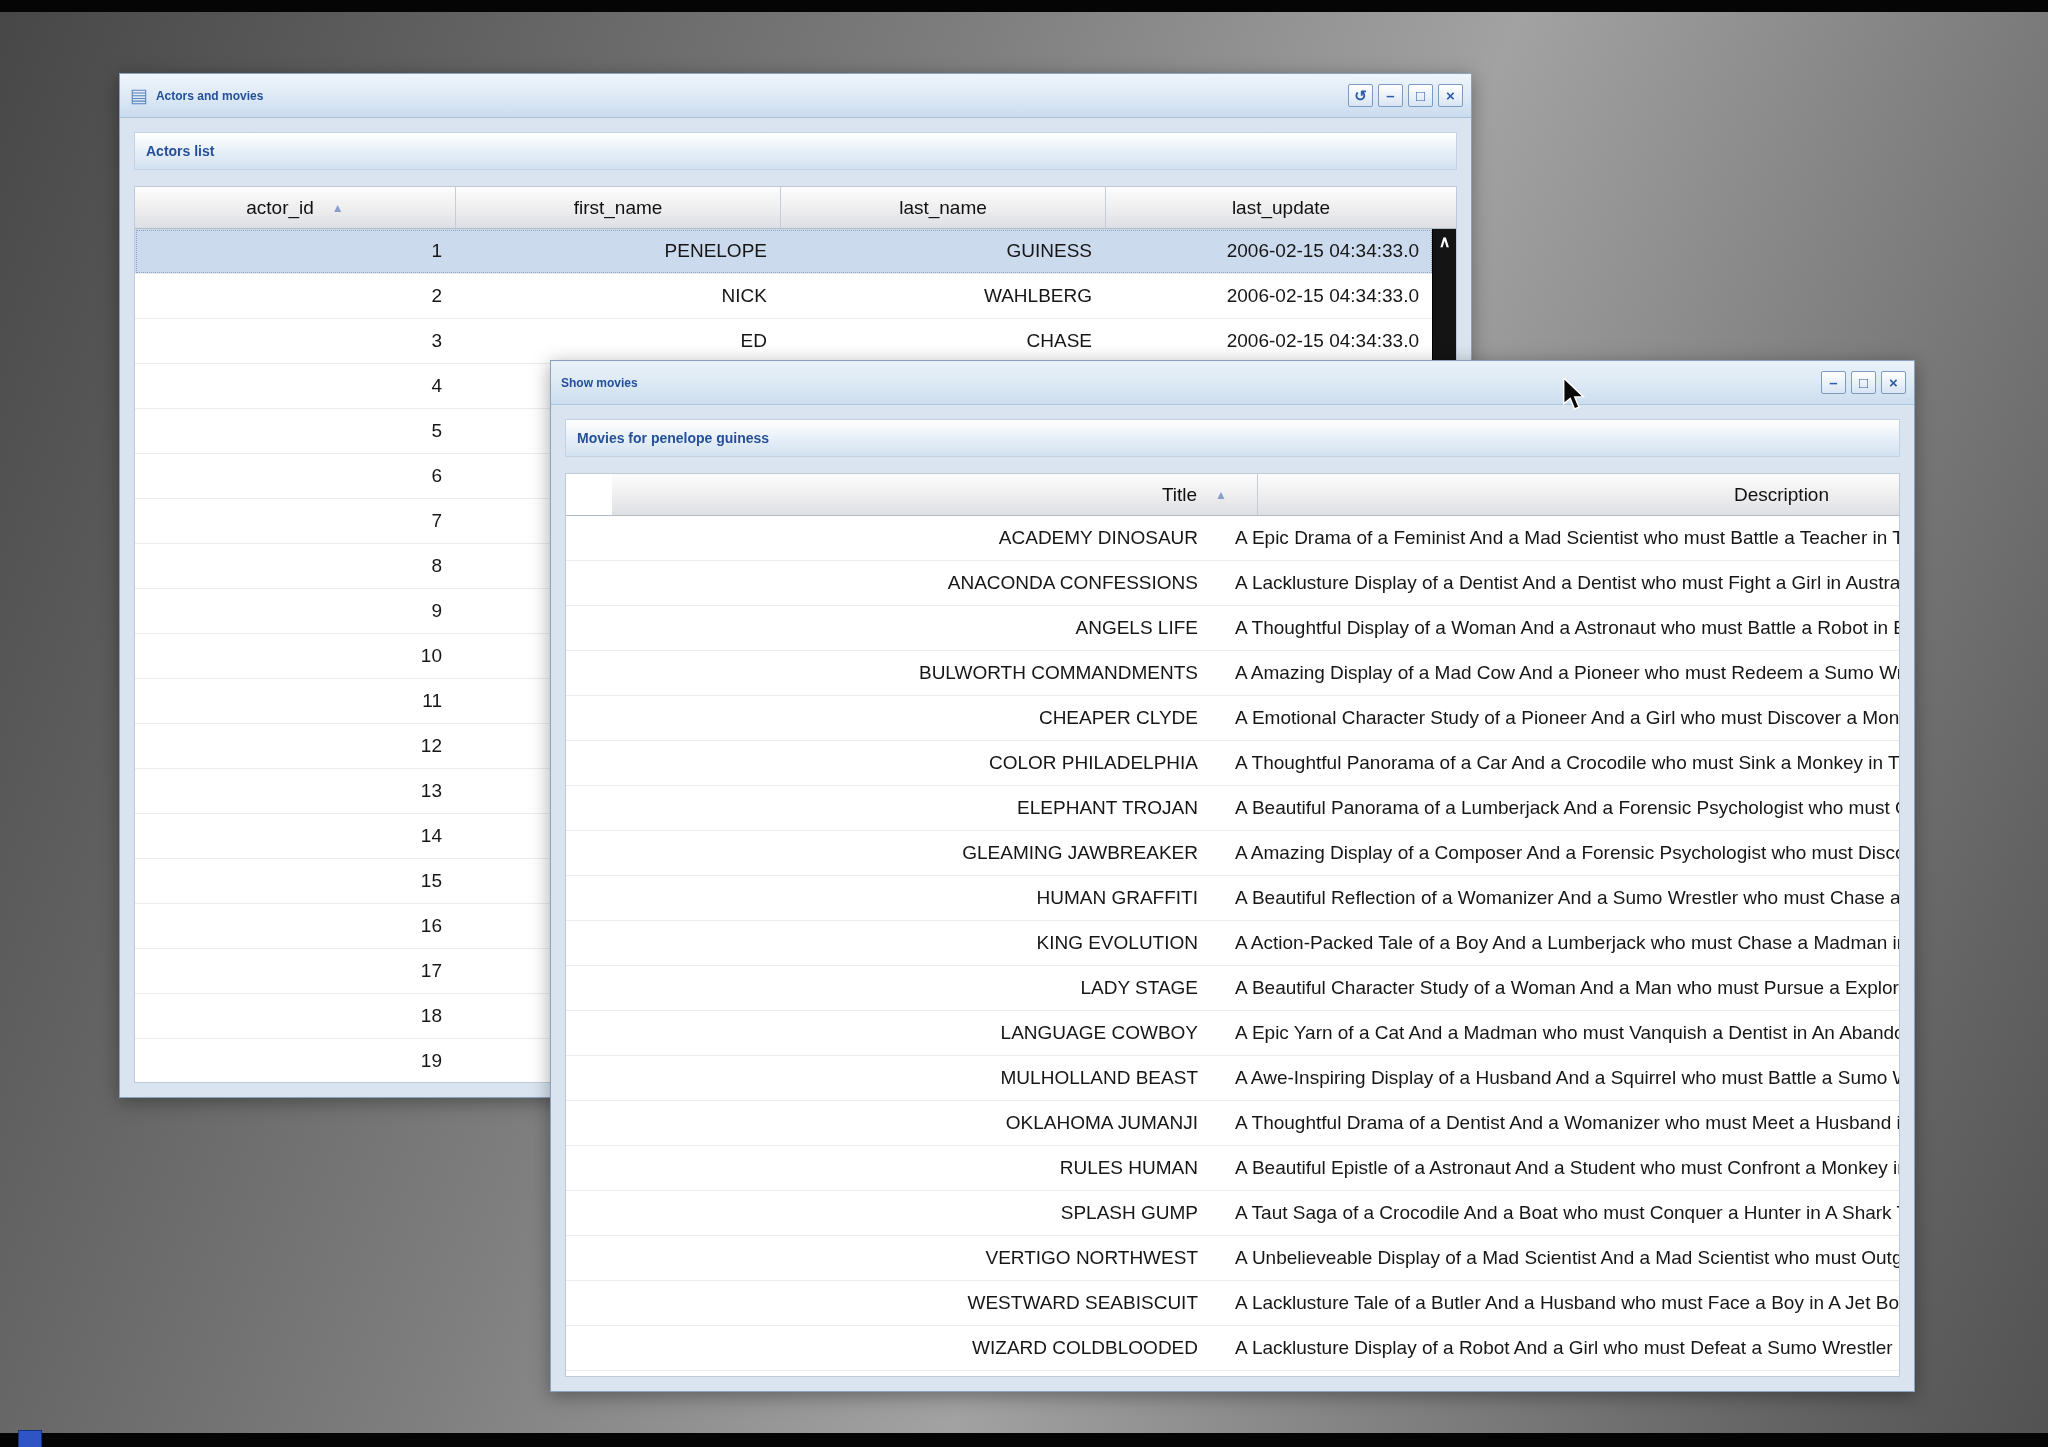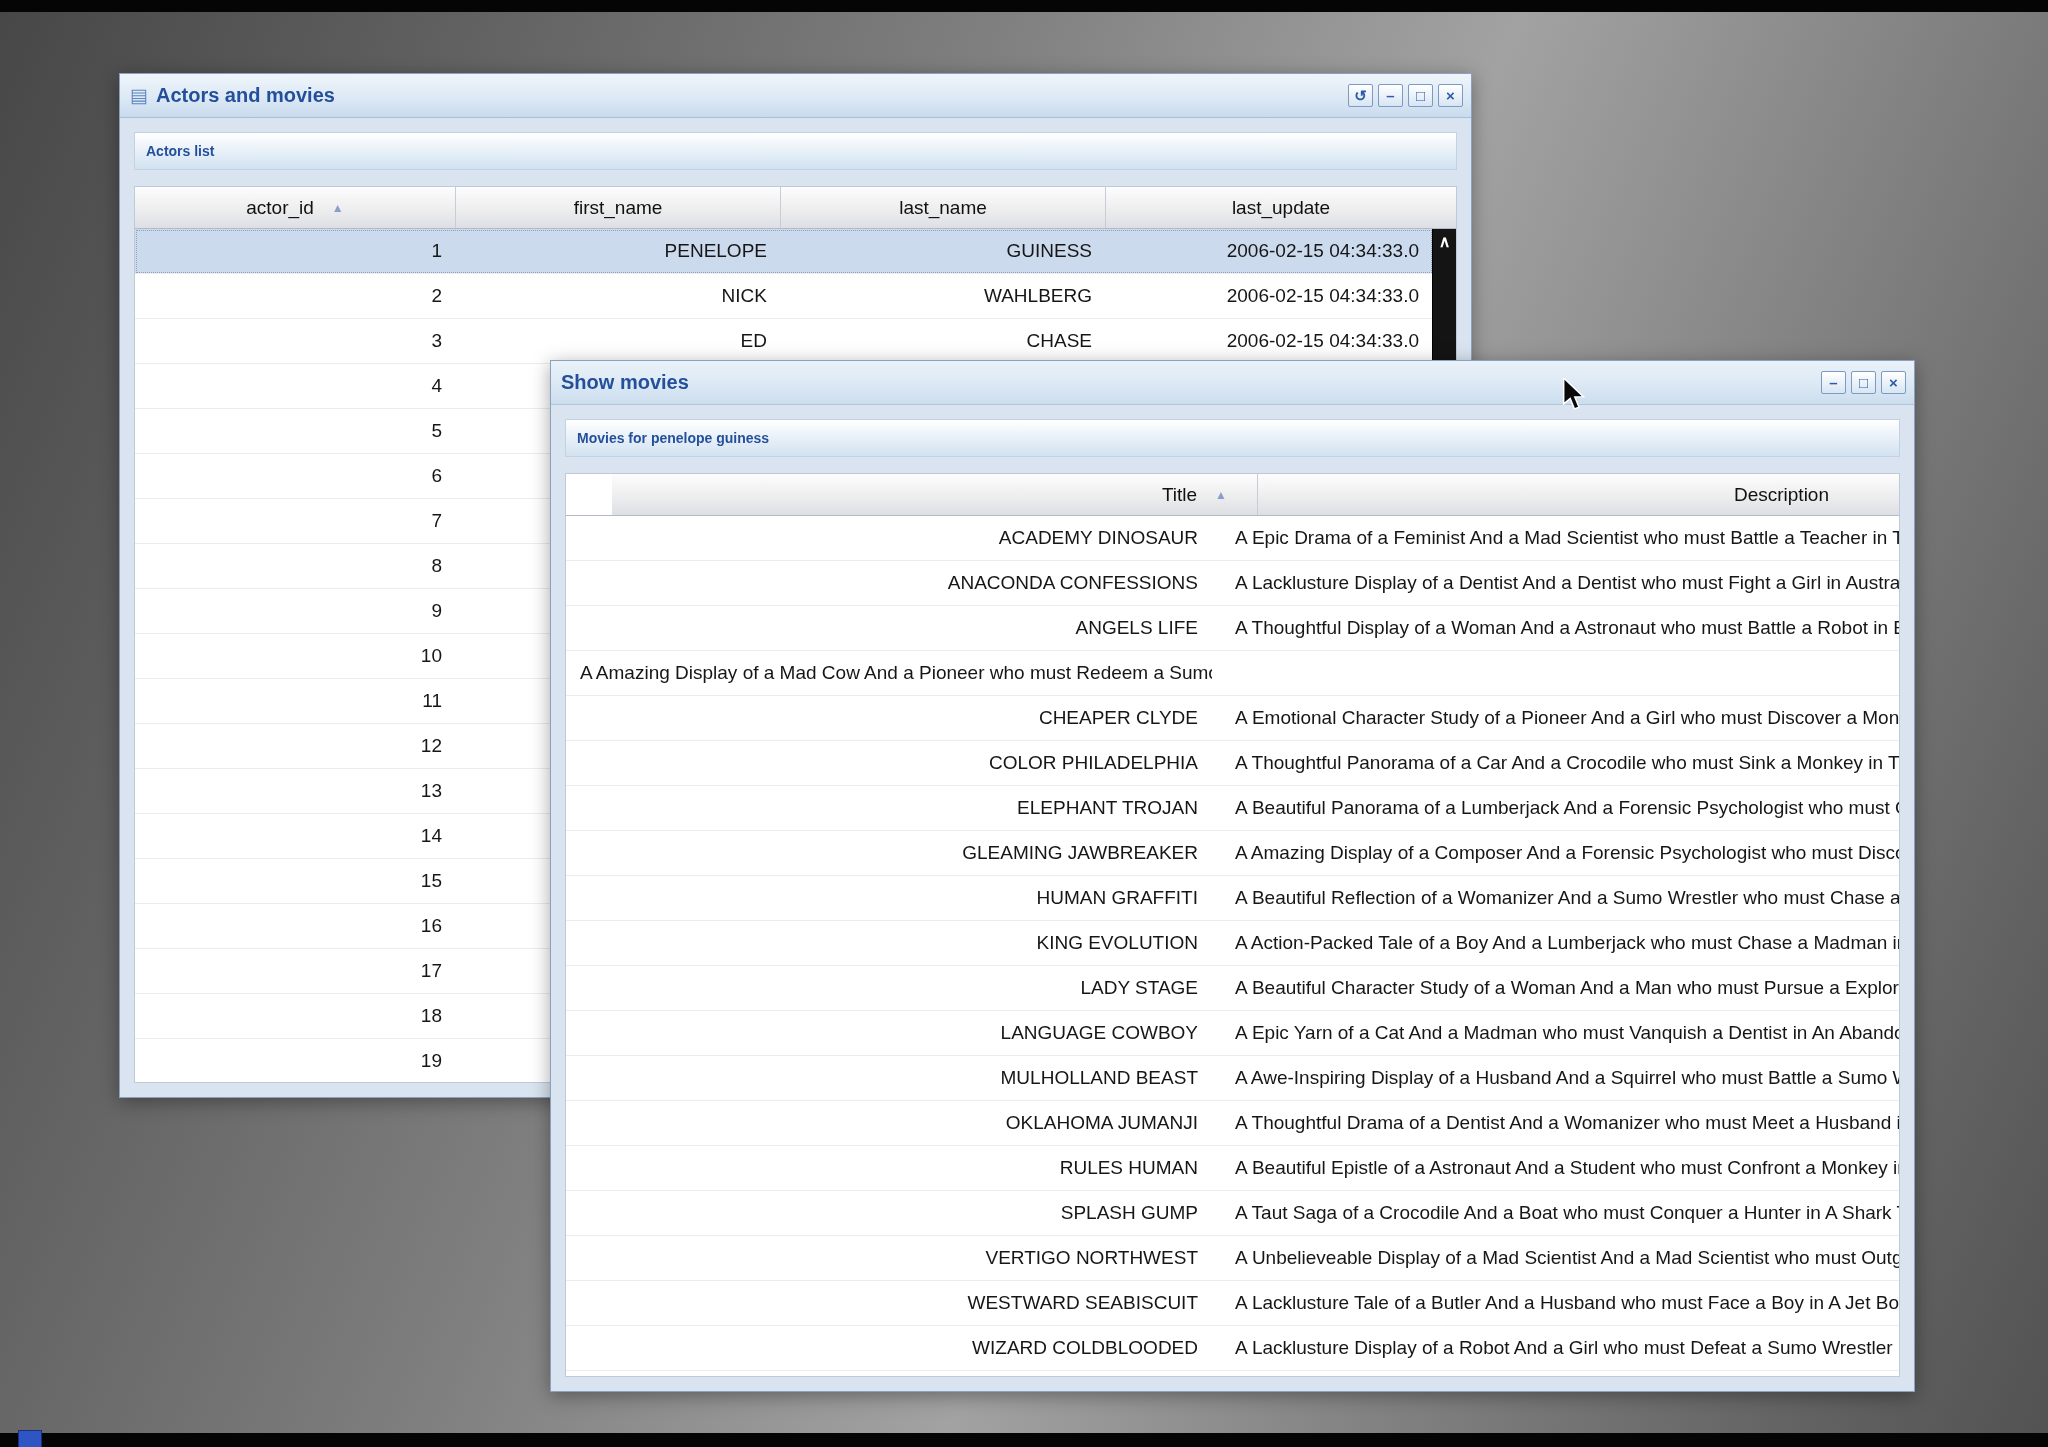--- a/index.html
+++ b/index.html
@@ -27,21 +27,21 @@
     display:flex; align-items:center;
     padding:0 8px 0 10px;
     background:linear-gradient(180deg,#eff5fb 0%,#dde9f5 55%,#c9dbee 100%);
     border-bottom:1px solid #a8bed6;
   }
   .win-movies .titlebar {
     background:linear-gradient(180deg,rgba(239,245,251,0.80) 0%,rgba(221,233,245,0.80) 55%,rgba(201,219,238,0.80) 100%);
     border-bottom:1px solid rgba(168,190,214,0.85);
   }
   .win-icon { font-size:19px; color:#5d86bf; margin-right:8px; line-height:1; }
-  .title-text { font-size:20px; font-weight:bold; color:#24509b; }
+  .title-text { font-size:12px; font-weight:bold; color:#24509b; }
   .controls { margin-left:auto; display:flex; gap:5px; }
   .ctrl-btn {
     width:25px; height:23px;
     display:flex; align-items:center; justify-content:center;
     font-size:15px; font-weight:bold; color:#2d5ba8;
     background:linear-gradient(180deg,#ffffff,#d8e5f3);
     border:1px solid #7d9ac0; border-radius:2px;
     cursor:default; line-height:1;
   }
   .win-body { padding:14px; height:calc(100% - 44px); display:flex; flex-direction:column; }
@@ -291,20 +291,21 @@
               </div>
               <div class="trow mrow">
                 <div class="tcell cell-right">ANACONDA CONFESSIONS</div>
                 <div class="tcell cell-desc">A Lacklusture Display of a Dentist And a Dentist who must Fight a Girl in Australia</div>
               </div>
               <div class="trow mrow">
                 <div class="tcell cell-right">ANGELS LIFE</div>
                 <div class="tcell cell-desc">A Thoughtful Display of a Woman And a Astronaut who must Battle a Robot in Berlin</div>
               </div>
               <div class="trow mrow">
+                <div class="tcell cell-right">BULWORTH COMMANDMENTS</div>
                 <div class="tcell cell-desc">A Amazing Display of a Mad Cow And a Pioneer who must Redeem a Sumo Wrestler in The Outback</div>
               </div>
               <div class="trow mrow">
                 <div class="tcell cell-right">CHEAPER CLYDE</div>
                 <div class="tcell cell-desc">A Emotional Character Study of a Pioneer And a Girl who must Discover a Monkey in Ancient Japan</div>
               </div>
               <div class="trow mrow">
                 <div class="tcell cell-right">COLOR PHILADELPHIA</div>
                 <div class="tcell cell-desc">A Thoughtful Panorama of a Car And a Crocodile who must Sink a Monkey in The Sahara Desert</div>
               </div>

